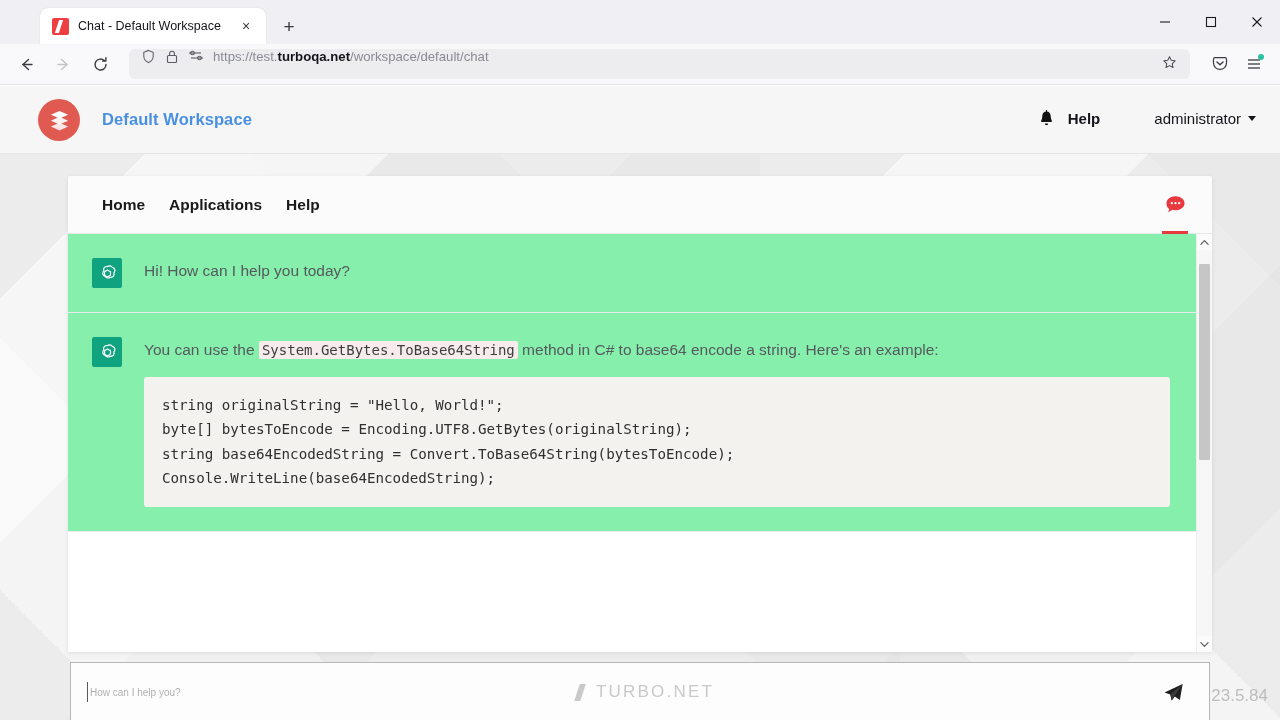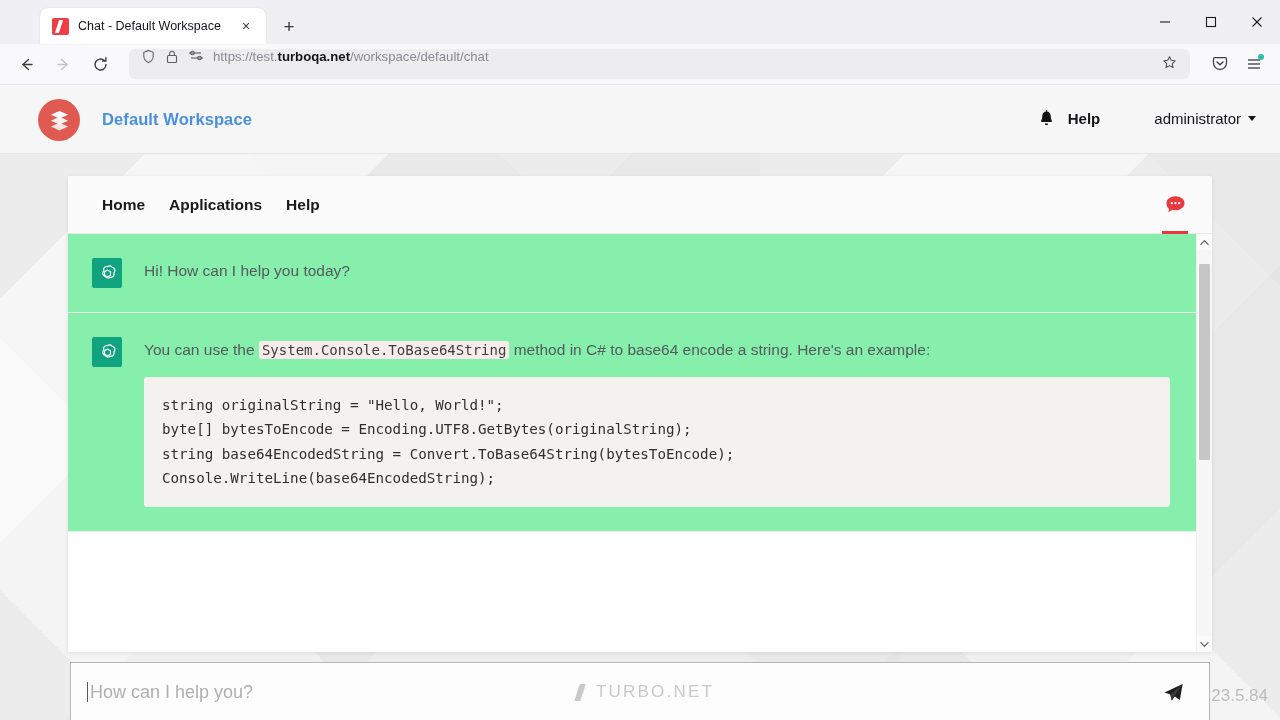--- a/index.html
+++ b/index.html
@@ -217,21 +217,21 @@
     position: absolute; left: 70px; top: 576px; width: 1140px; height: 62px;
     background: #fdfdfd; border: 1px solid #b7b7b7; border-bottom: 3px solid #1a73c7;
     display: flex; align-items: center; padding: 0 14px 0 16px;
     z-index: 2;
   }
   .composer .caretline {
     width: 1px; height: 20px; background: #5a5a5a; margin-right: 2px;
   }
   .composer input {
     flex: 1 1 auto; border: none; outline: none; background: transparent;
-    font-family: "Liberation Sans", sans-serif; font-size: 18px; color: #333;
+    font-family: "Liberation Sans", sans-serif; font-size: 10px; color: #333;
     height: 34px;
   }
   .composer input::placeholder { color: #b0b0b0; }
   .send-btn {
     width: 44px; height: 44px; display: flex; align-items: center; justify-content: center;
     color: #1f1f1f; flex: 0 0 44px;
   }
 
   
   .footer {
@@ -415,21 +415,21 @@
 
 
           <div class="msg assistant">
             <div class="avatar bot">
               <svg width="21" height="21" viewBox="0 0 24 24" fill="none" stroke="#ffffff" stroke-width="1.35" stroke-linejoin="round">
                 <path d="M12 4.1c1.9-1.5 4.5-1 5.6 1 .6.1 1.3.4 1.8.9 1.5 1.5 1.4 4-.2 5.4.3.6.4 1.3.3 2-.3 2.1-2.4 3.4-4.4 2.9-1.9 1.5-4.5 1-5.6-1-.6-.1-1.3-.4-1.8-.9-1.5-1.5-1.4-4 .2-5.4-.3-.6-.4-1.3-.3-2C7.9 4.9 10 3.6 12 4.1z"></path>
                 <path d="M12 8.1l3.4 2v4l-3.4 2-3.4-2v-4z"></path>
               </svg>
             </div>
             <div class="msg-body">
-              <div class="msg-text"><span>You can use the </span><code class="inline">System.Console.ToBase64String</code><span> method in C# to base64 encode a string. Here's an example:</span></div>
+              <div class="msg-text"><span>You can use the </span><code class="inline">System.GetBytes.ToBase64String</code><span> method in C# to base64 encode a string. Here's an example:</span></div>
               <pre class="codeblock">string originalString = "Hello, World!";
 byte[] bytesToEncode = Encoding.UTF8.GetBytes(originalString);
 string base64EncodedString = Convert.ToBase64String(bytesToEncode);
 Console.WriteLine(base64EncodedString);</pre>
             </div>
           </div>
 
         </div>
 
         <div class="scrollbar">

